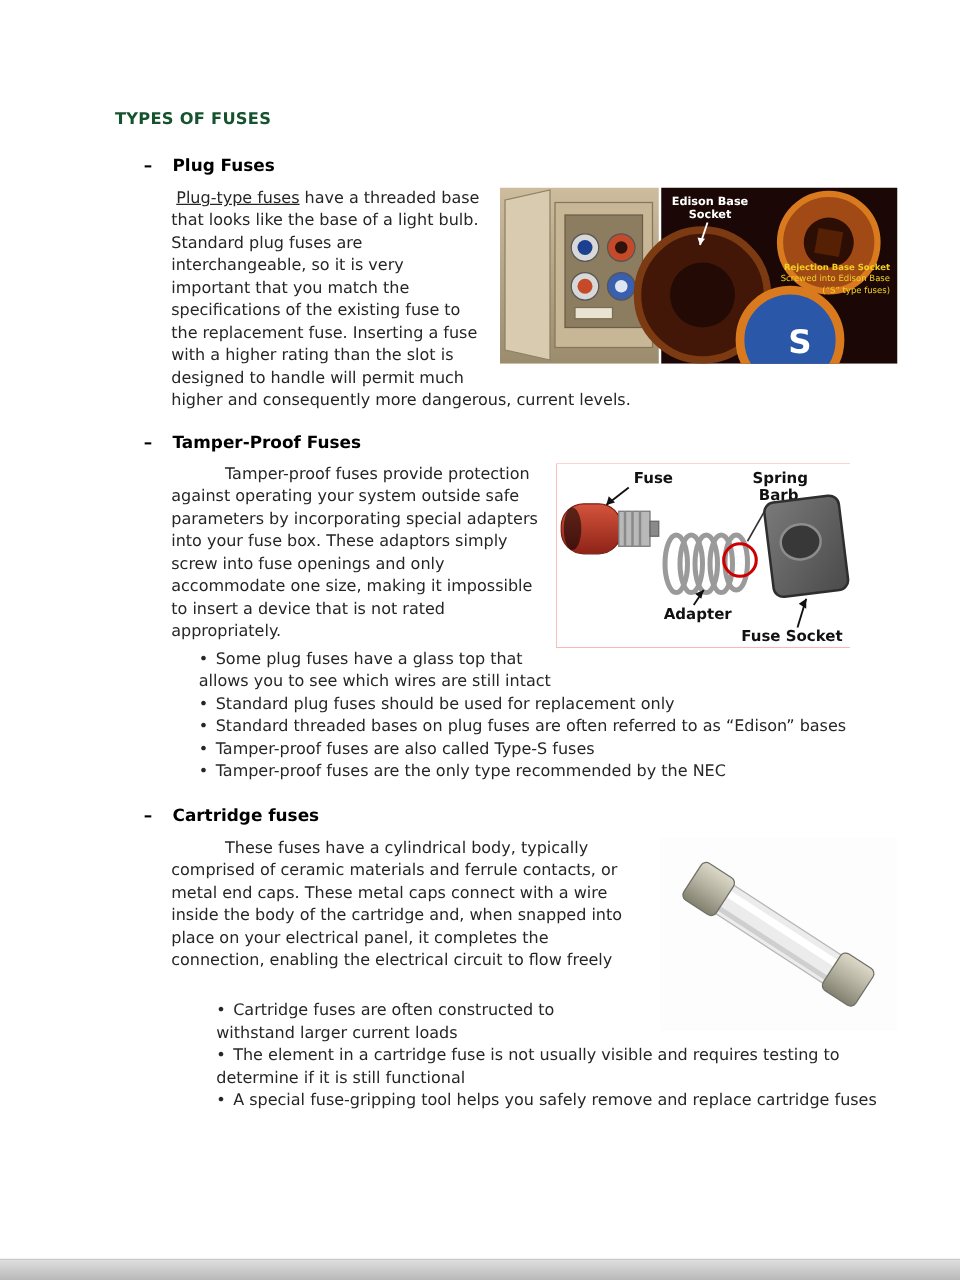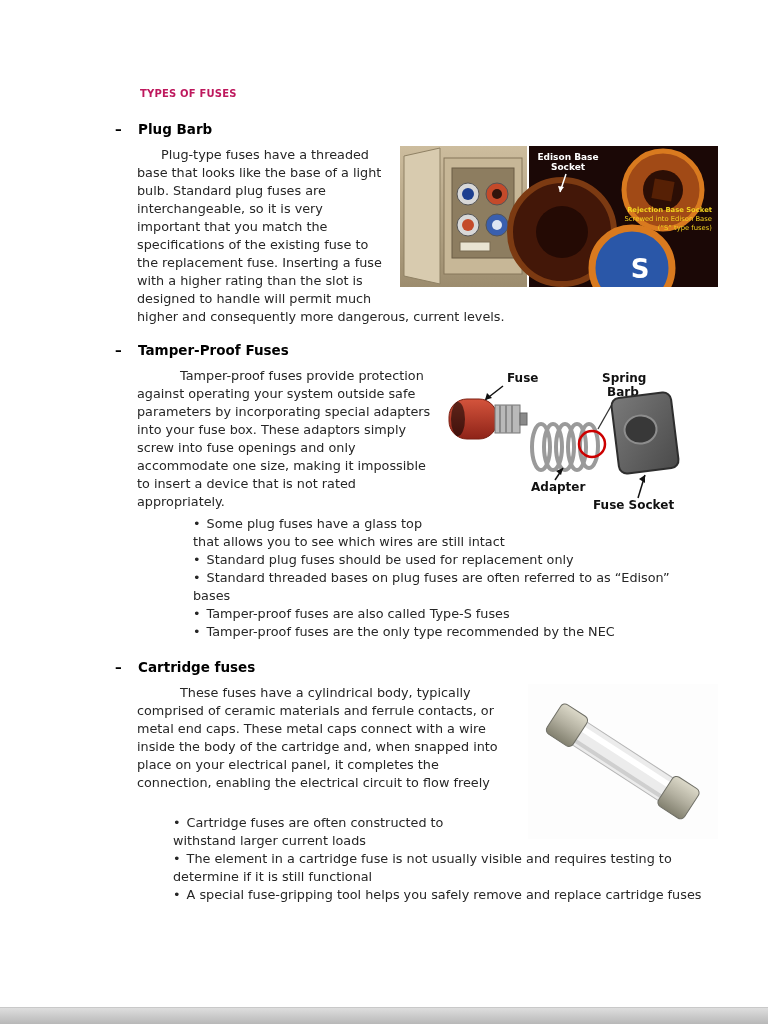--- a/index.html
+++ b/index.html
@@ -5,42 +5,42 @@
   * { margin:0; padding:0; box-sizing:border-box; }
   html,body { background:#ffffff; }
   body {
     width:768px; height:1024px;
     font-family:"DejaVu Sans","Liberation Sans",sans-serif;
     color:#222222;
   }
   .page { position:relative; width:768px; height:1024px; background:#fff; overflow:hidden; }
   .doc { padding:88px 50px 0 92px; }
 
-  .doc-title { font-size:10px; font-weight:bold; color:#be185d; letter-spacing:.2px;margin-left:48px; }
+  .doc-title { font-size:13px; font-weight:bold; color:#14532d; letter-spacing:.2px; }
 
   .heading-row { display:flex; align-items:baseline; margin-left:23px; font-size:13.5px; font-weight:bold; color:#000; }
   .heading-row .dash { width:23px; font-weight:bold; }
   .hr1 { margin-top:22px; }
   .hr2 { margin-top:16px; }
   .hr3 { margin-top:18px; }
 
   .sec-body { margin-left:45px; margin-top:9px; font-size:12.8px; line-height:18px; color:#262626; }
   .sec-body p { text-align:left; }
   .indent p.para { text-indent:43px; }
 
-  .doclink { color:#262626; cursor:pointer;margin-left:20px; }
+  .doclink { color:#262626; text-decoration:underline; cursor:pointer; }
 
   figure { display:block; }
   .fig1 { float:right; width:318px; height:141px; margin:0 0 6px 10px; }
   .sec2 { margin-right:38px; }
   .fig2 { float:right; width:235px; height:147px; margin:0 0 4px 8px; background:#ef4444; }
   .fig3 { float:right; width:190px; height:155px; margin:0 0 8px 26px; background:#fff; }
 
   .bullets { margin-top:4px;margin-left:36px; }
-  .bullets.ind { margin-left:56px; }
+  .bullets.ind { margin-left:22px; }
   .bullets3 { margin-top:22px; }
   .bullet-item { display:block; }
   .bullet-item .b { margin-right:6px; }
 
   .clear { clear:both; }
 
   svg { font-family:"DejaVu Sans","Liberation Sans",sans-serif; display:block; }
 
   .footer-bar {
     position:absolute; left:0; right:0; bottom:0; height:17px;
@@ -51,21 +51,21 @@
 </head>
 <body>
 
 <div class="page">
   <div class="doc">
 
     <div class="doc-title">TYPES OF FUSES</div>
 
     <div class="heading-row hr1">
       <span class="dash">–</span>
-      <span>Plug Barb</span>
+      <span>Plug Fuses</span>
     </div>
 
     <div class="sec-body">
       <figure class="fig1">
         <svg viewBox="0 0 318 141" width="318" height="141">
           <defs>
             <linearGradient id="gPanel" x1="0" y1="0" x2="0" y2="1">
               <stop offset="0" stop-color="#cdbd9e"></stop>
                 <stop offset="1" stop-color="#9c8c6e"></stop>
             </linearGradient>

